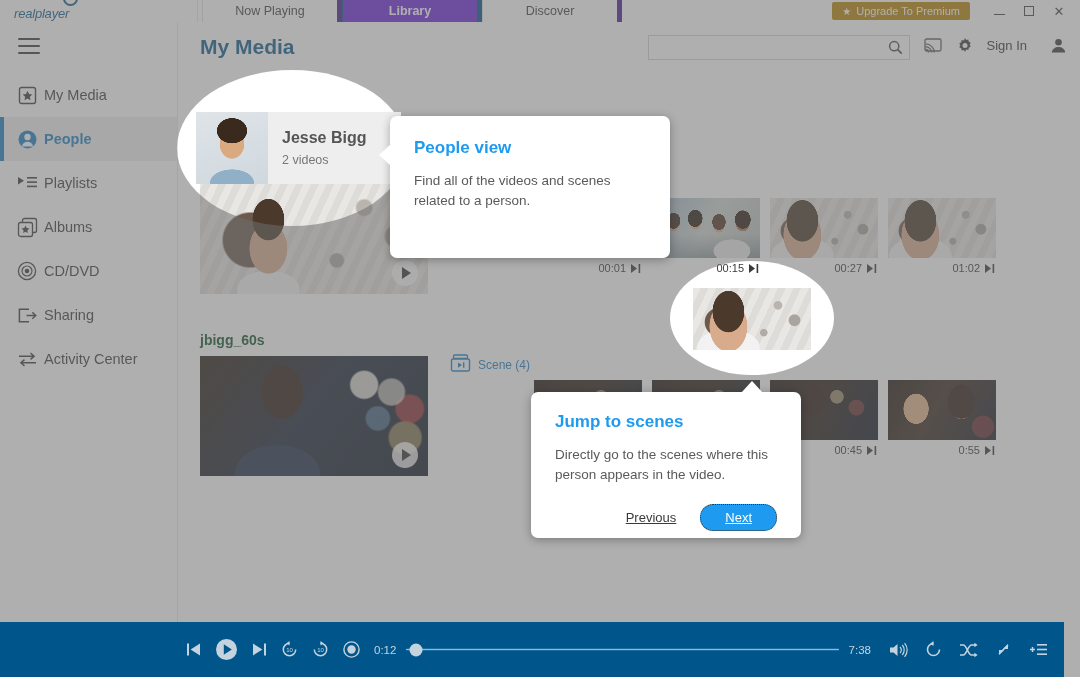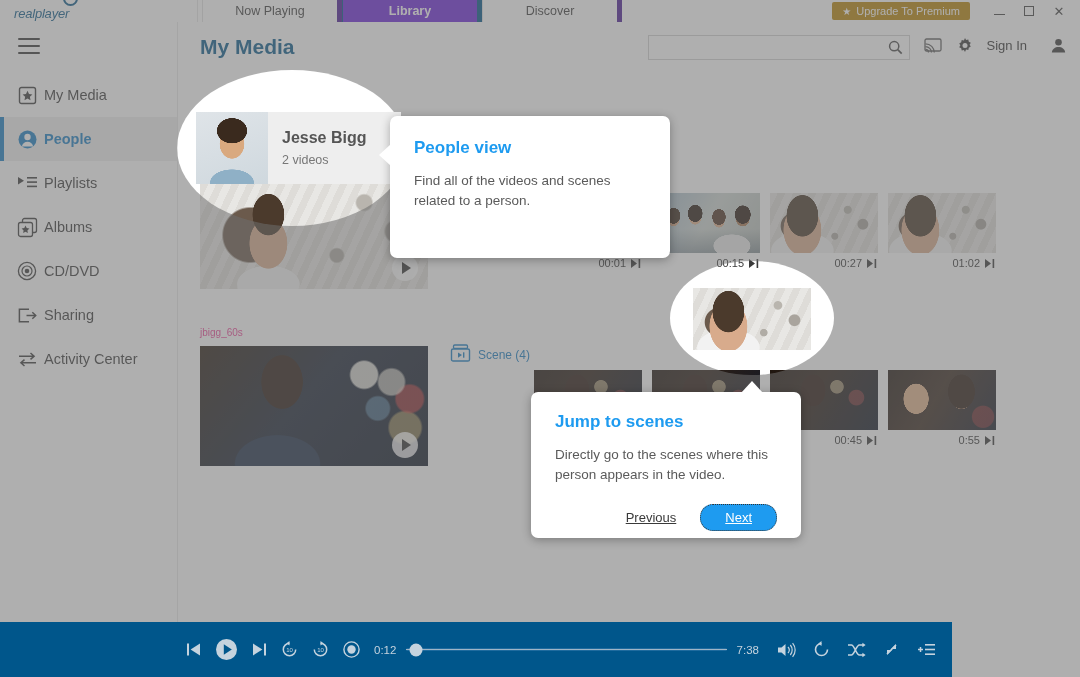--- a/index.html
+++ b/index.html
@@ -42,21 +42,21 @@
   .c-header{height:50px;display:flex;align-items:center;padding:0 14px 0 22px;box-sizing:border-box;}
   .page-title{font-size:21px;color:#0c5c8d;font-weight:bold;}
   .c-header-right{margin-left:auto;display:flex;align-items:center;gap:14px;}
   .search-wrap{position:relative;}
   .search-input{width:262px;height:25px;border:1px solid #d2d2d2;box-sizing:border-box;font-size:12px;padding:0 26px 0 8px;color:#333;outline:none;background:#fff;font-family:"Liberation Sans",sans-serif;}
   .search-ic{position:absolute;right:7px;top:5px;}
   .signin{font-size:13px;color:#333;display:flex;gap:24px;}
 
   .rows{padding:0 0 0 22px;}
   .row{margin-bottom:22px;}
-  .row-title{font-size:10px;color:#ec4899;font-weight:normal;margin-bottom:8px;}
+  .row-title{font-size:14px;color:#14532d;font-weight:bold;margin-bottom:8px;}
   .row-body{display:flex;align-items:flex-start;}
   .main-thumb{width:228px;height:120px;position:relative;overflow:hidden;background:#cfcfcf;flex:0 0 228px;}
   .scene-block{margin-left:22px;flex:1;}
   .scene-label{display:flex;align-items:center;gap:7px;margin-bottom:6px;height:18px;}
   .scene-label .txt{font-size:12px;color:#1b7fc4;}
   .scenes{display:flex;gap:10px;justify-content:center;}
   .scene{width:108px;}
   .scene .sthumb{width:108px;height:60px;overflow:hidden;position:relative;background:#c9c9c9;}
   .scene .stime{display:flex;align-items:center;justify-content:flex-end;gap:5px;font-size:11px;color:#3a3a3a;padding-top:4px;}
   .scene.selected .sthumb{outline:2px solid #ffffff;}
@@ -111,21 +111,21 @@
        radial-gradient(ellipse 16px 19px at 40% 40%,#c99a76 0 62%,transparent 64%);}
   .glasses{background:linear-gradient(120deg,#241a14 0%,#3a2a20 45%,#1a1f2c 100%);}
   .glasses:after{content:"";position:absolute;inset:0;
       background:
        radial-gradient(ellipse 22px 28px at 68% 36%,#2d1d14 0 60%,transparent 62%),
        radial-gradient(ellipse 18px 22px at 68% 42%,#d7a57e 0 62%,transparent 64%),
        radial-gradient(ellipse 20px 24px at 26% 48%,#e3b48c 0 62%,transparent 64%),
        radial-gradient(circle at 88% 78%,rgba(200,60,60,.4) 0 10%,transparent 11%);}
 
   
-  .player{position:absolute;left:0;bottom:0;width:952px;height:55px;background:#00568b;display:flex;align-items:center;padding:0 16px;box-sizing:border-box;color:#b9c9d6;}
+  .player{position:absolute;left:0;bottom:0;width:1064px;height:55px;background:#00568b;display:flex;align-items:center;padding:0 16px;box-sizing:border-box;color:#b9c9d6;}
   .pgroup{display:flex;align-items:center;gap:14px;margin-left:170px;}
   .picon{display:flex;align-items:center;justify-content:center;color:#c5d3de;}
   .ptime{font-size:11.5px;color:#c5d3de;}
   .slider{flex:1;height:3px;background:#1f6b9e;margin:0 10px;position:relative;border-radius:2px;}
   .slider .knob{position:absolute;left:0;top:50%;transform:translate(-50%,-50%);width:13px;height:13px;border-radius:50%;background:#c5d3de;}
   .slider .line{position:absolute;left:0;right:0;top:1px;height:1px;background:#9fb5c6;}
   .right-group{display:flex;align-items:center;gap:17px;}
   .spot-mask{position:absolute;inset:0;pointer-events:none;}
 
   .tip{position:absolute;background:#fff;border-radius:7px;box-shadow:0 2px 10px rgba(0,0,0,.3);padding:22px 24px;box-sizing:border-box;}

